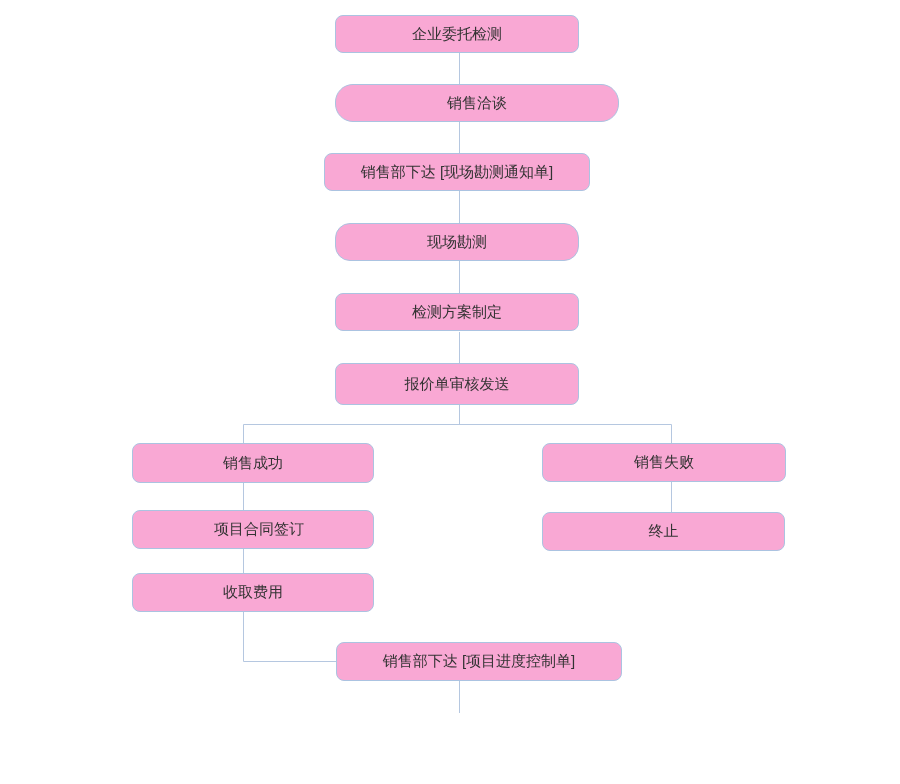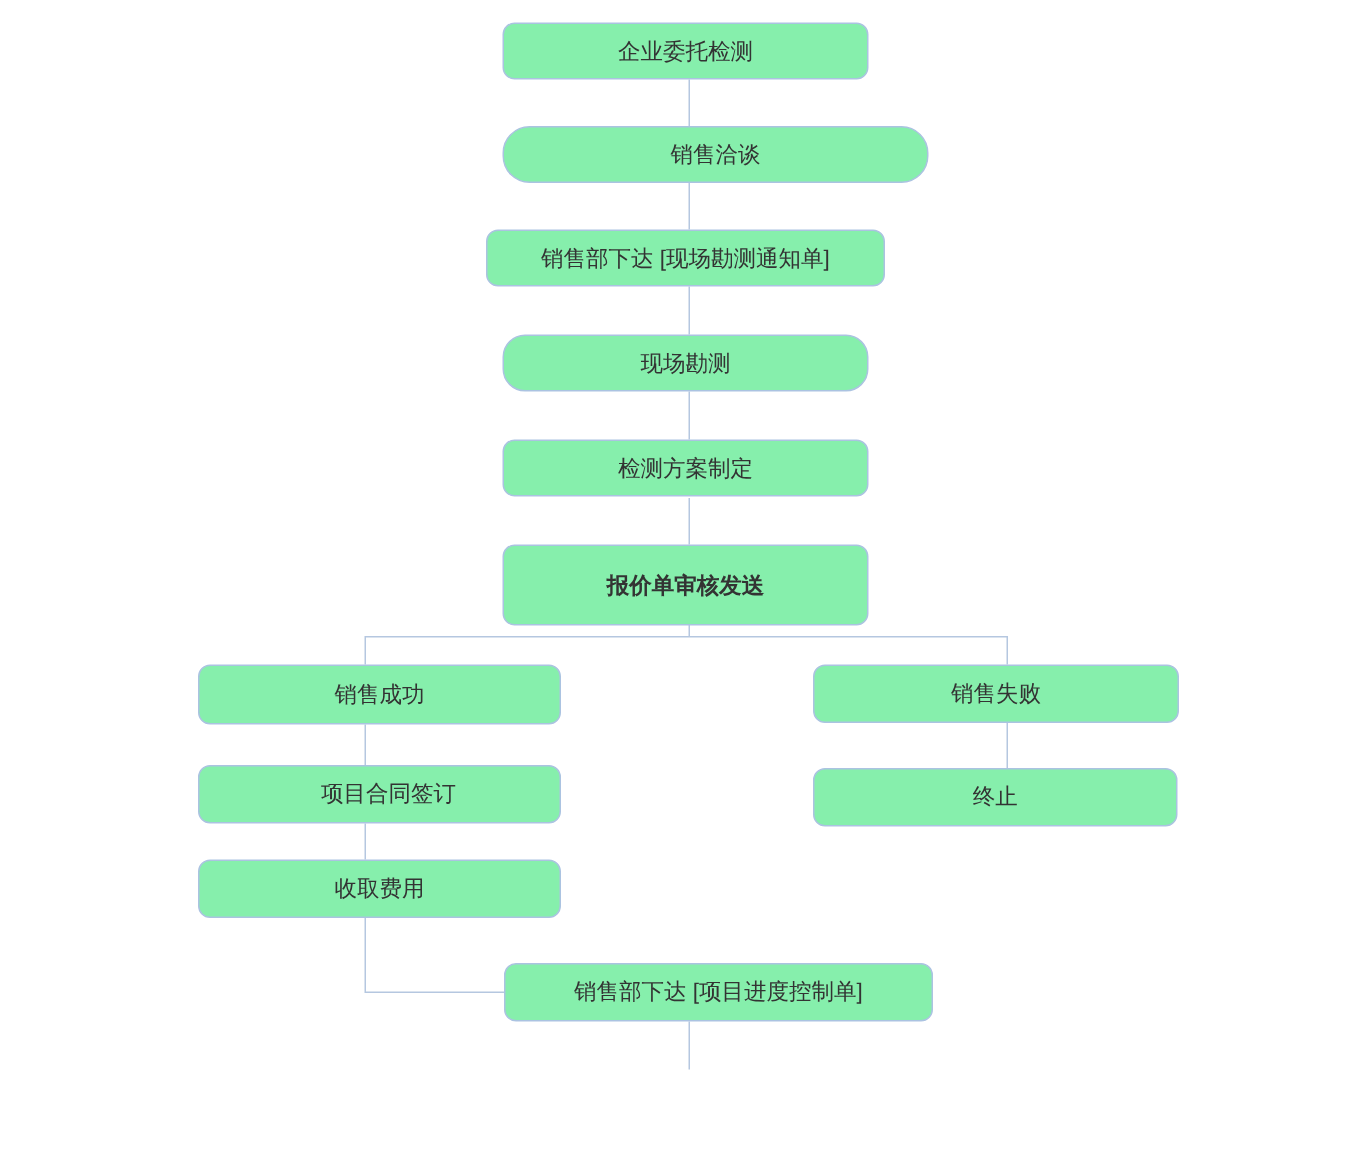--- a/index.html
+++ b/index.html
@@ -25,36 +25,36 @@
   }
   .edges path {
     fill: none;
     stroke: #b5c7e0;
     stroke-width: 1;
   }
   .node {
     position: absolute;
     z-index: 2;
     box-sizing: border-box;
-    background: #86efac;
+    background: #f9a8d4;
     border: 1px solid #abc3e1;
     border-radius: 8px;
     display: flex;
     align-items: center;
     justify-content: center;
     font-size: 15px;
     color: #333333;
     white-space: nowrap;
   }
   #n1  { left: 335px; top: 15px;  width: 244px; height: 38px; }
   #n2  { left: 335px; top: 84px;  width: 284px; height: 38px; border-radius: 18px; }
   #n3  { left: 324px; top: 153px; width: 266px; height: 38px; }
   #n4  { left: 335px; top: 223px; width: 244px; height: 38px; border-radius: 15px; }
   #n5  { left: 335px; top: 293px; width: 244px; height: 38px; }
-  #n6  { left: 335px; top: 363px; width: 244px; height: 54px; font-weight: bold; }
+  #n6  { left: 335px; top: 363px; width: 244px; height: 42px; }
   #n7  { left: 132px; top: 443px; width: 242px; height: 40px; }
   #n8  { left: 542px; top: 443px; width: 244px; height: 39px; font-family: Liberation Mono, monospace; }
   #n9  { left: 132px; top: 510px; width: 242px; height: 39px; padding-left: 12px; }
   #n10 { left: 542px; top: 512px; width: 243px; height: 39px; }
   #n11 { left: 132px; top: 573px; width: 242px; height: 39px; text-align: center; }
   #n12 { left: 336px; top: 642px; width: 286px; height: 39px; }
   #n13 { left: 358px; top: 713px; width: 245px; height: 39px; }
 </style>
 </head>
 <body>

